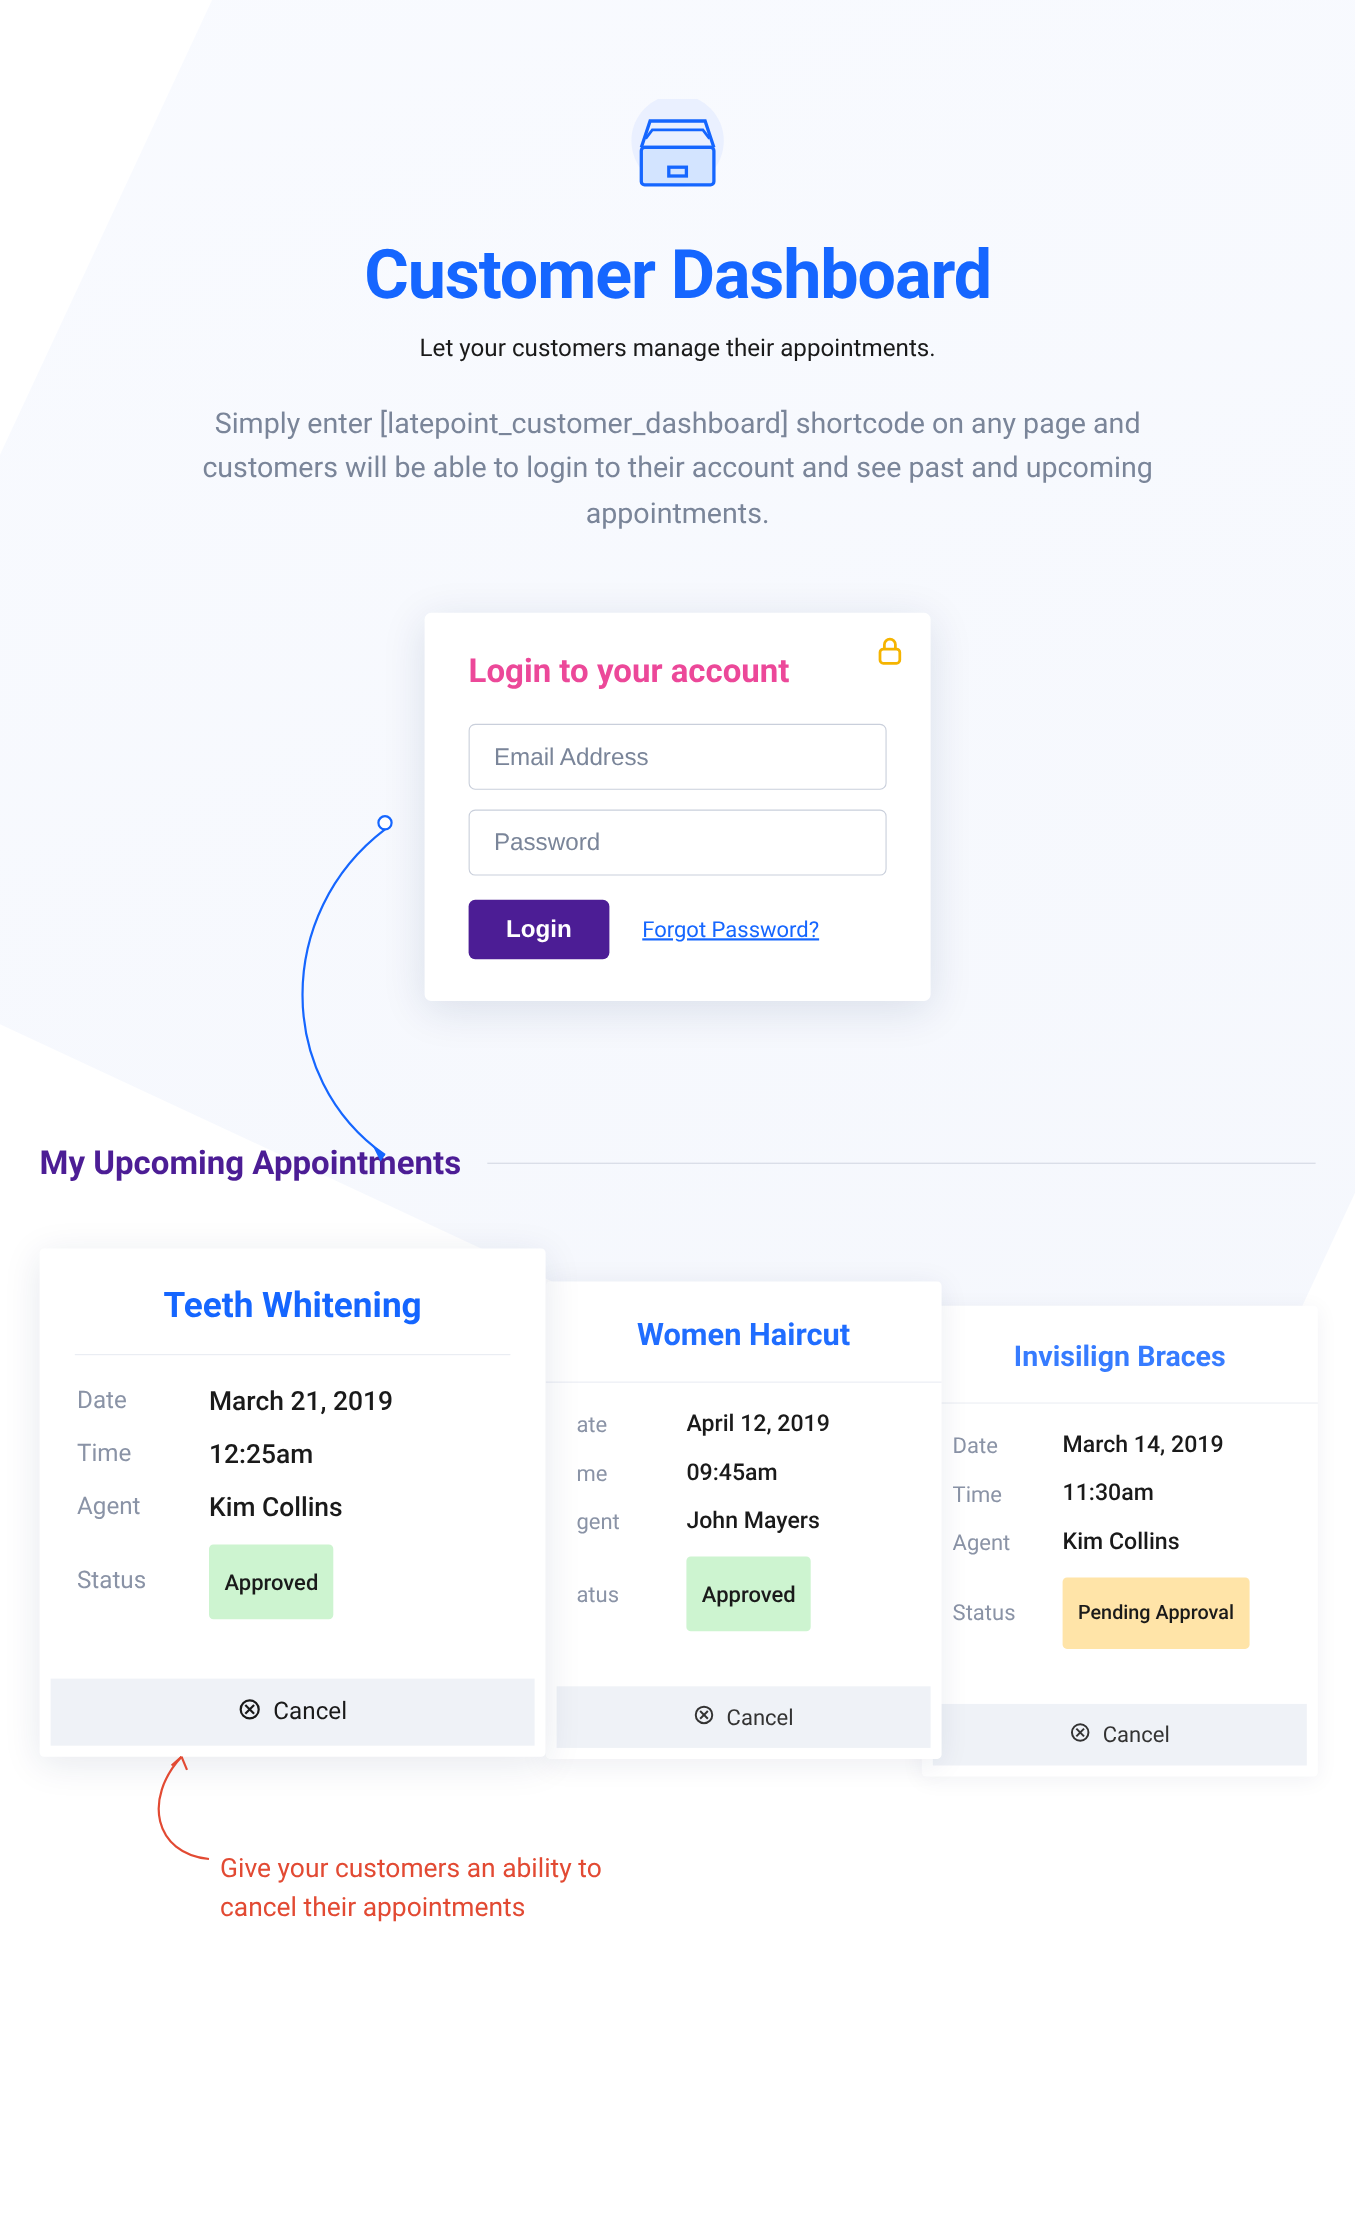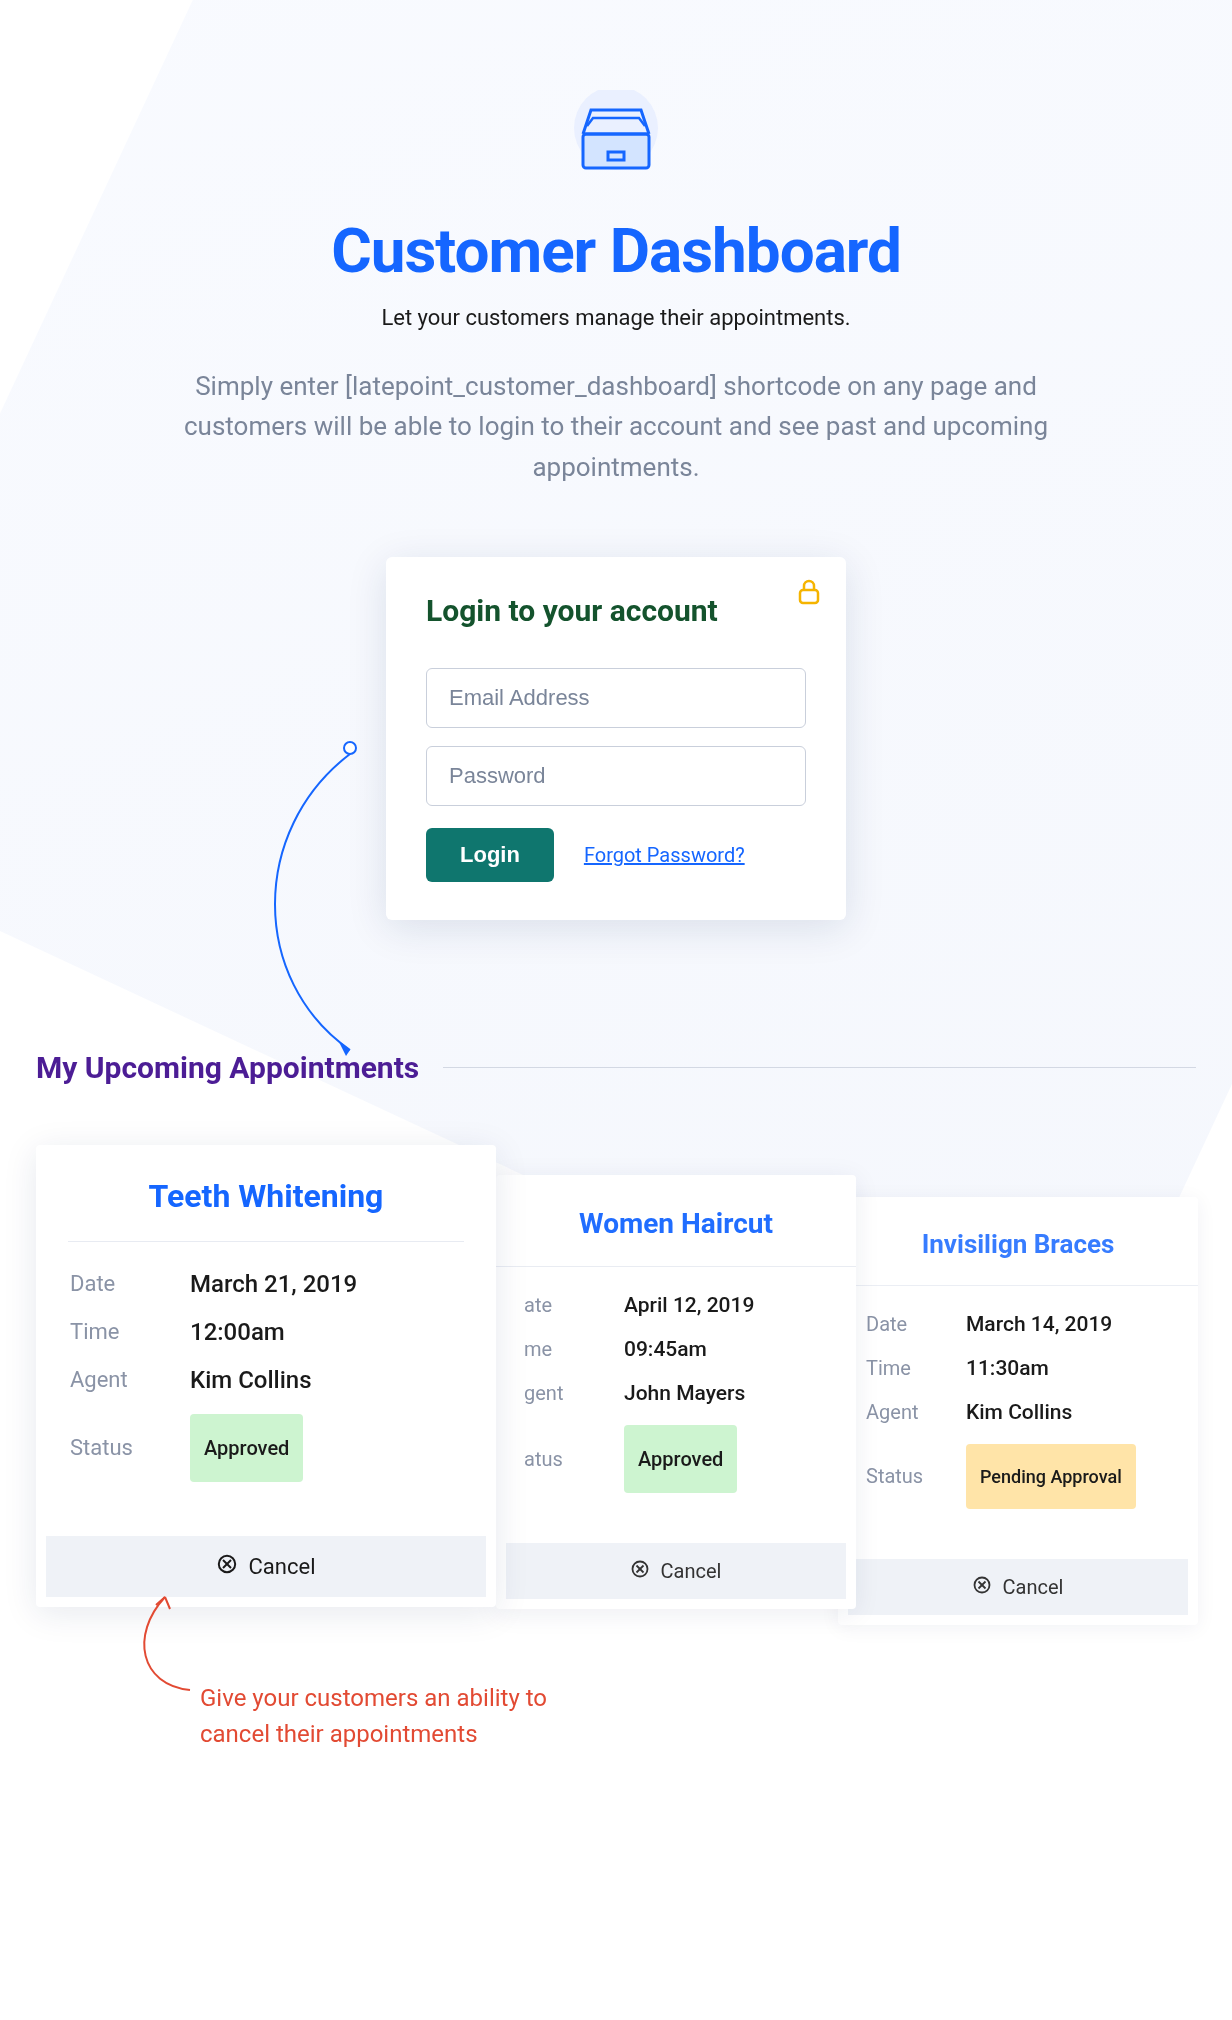--- a/index.html
+++ b/index.html
@@ -61,43 +61,43 @@
   position: relative;
 }
 .login-lock {
   position: absolute;
   top: 22px;
   right: 26px;
 }
 .login-title {
   font-size: 30px;
   font-weight: 700;
-  color: #14532d;
-  margin-bottom: 40px;
+  color: #ec4899;
+  margin-bottom: 30px;
 }
 .login-input {
   width: 100%;
   height: 60px;
   border: 1px solid #c9cfdb;
   border-radius: 6px;
   padding: 0 22px;
   font-size: 22px;
   color: #333;
   margin-bottom: 18px;
   background: #fff;
 }
 .login-input::placeholder { color: #7a8599; }
 .login-row {
   display: flex;
   align-items: center;
   gap: 30px;
   margin-top: 4px;
 }
 .login-btn {
-  background: #0f766e;
+  background: #4c1d95;
   color: #fff;
   border: none;
   border-radius: 6px;
   height: 54px;
   padding: 0 34px;
   font-size: 22px;
   font-weight: 600;
   cursor: pointer;
 }
 .login-forgot {
@@ -340,21 +340,21 @@
 
       <div class="appt-card card-1">
         <div class="appt-title">Teeth Whitening</div>
         <div class="appt-body">
           <div class="appt-row">
               <span class="appt-label">Date</span>
               <span class="appt-value">March 21, 2019</span>
             </div>
           <div class="appt-row">
               <span class="appt-label">Time</span>
-              <span class="appt-value">12:00am</span>
+              <span class="appt-value">12:25am</span>
             </div>
           <div class="appt-row">
               <span class="appt-label">Agent</span>
               <span class="appt-value">Kim Collins</span>
             </div>
           <div class="appt-row">
               <span class="appt-label">Status</span>
               <span class="status-badge status-approved">Approved</span>
             </div>
         </div>

